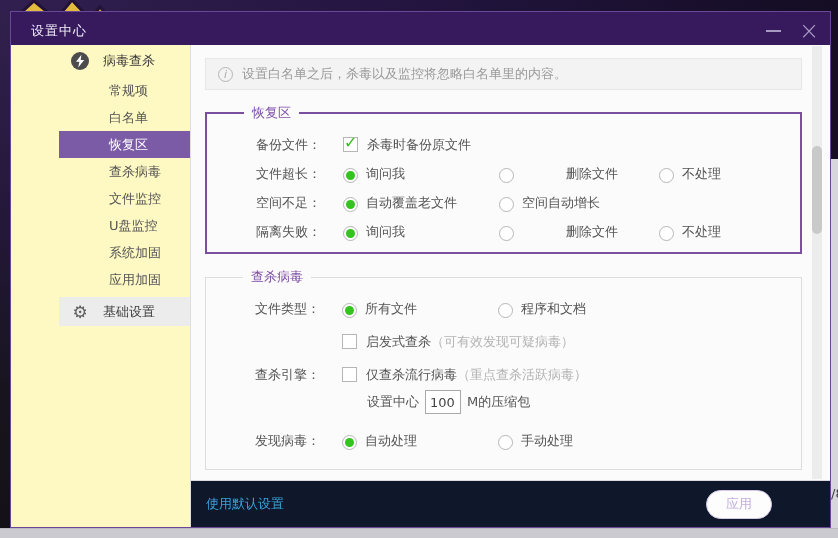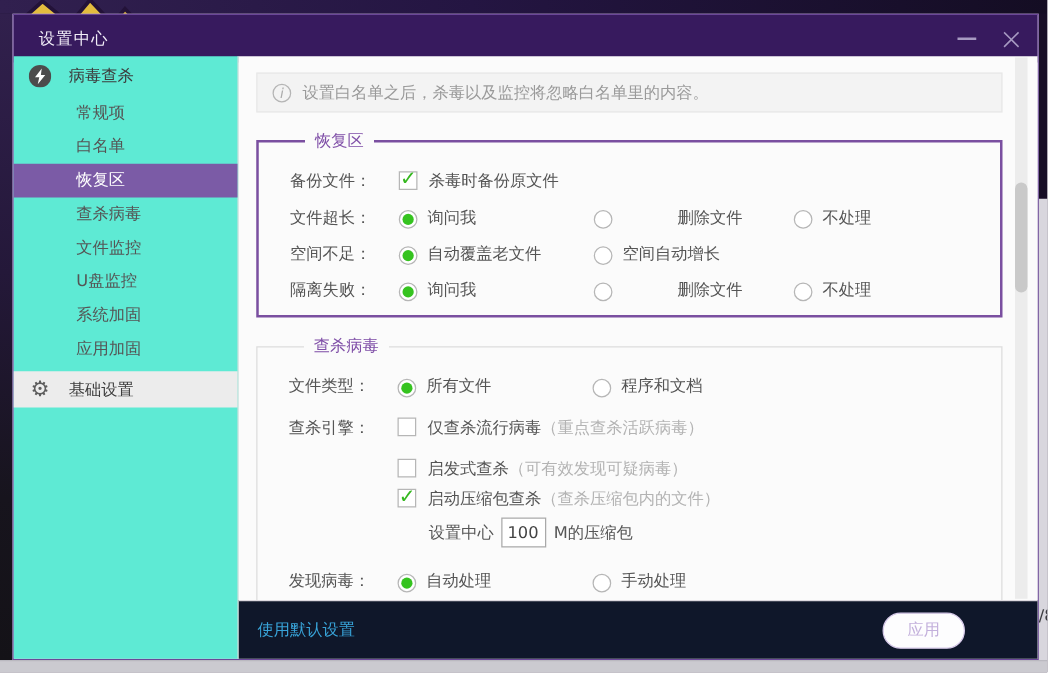--- a/index.html
+++ b/index.html
@@ -25,42 +25,42 @@
   .titlebar { height:38px; background:#371a5e; display:flex; align-items:center; padding:0 8px 0 20px; }
   .win-title { color:#f2eef8; font-size:13px; letter-spacing:1px; }
   .caption-btns { margin-left:auto; display:flex; gap:10px; }
   .cap-btn { width:26px; height:26px; display:flex; align-items:center; justify-content:center; cursor:pointer; }
   .min-bar { width:15px; height:2px; background:#a79ac2; display:block; }
   .close-x { color:#a79ac2; font-size:24px; line-height:20px; font-weight:300; }
 
   .win-body { position:absolute; top:33px; left:0; right:0; bottom:0; display:flex; }
 
   
-  .sidebar { width:180px; background:#5eead4; border-right:1px solid #dedede; font-size:13px; color:#444; }
+  .sidebar { width:180px; background:#fef9c3; border-right:1px solid #dedede; font-size:13px; color:#444;padding-left:48px; }
   .side-group { height:32px; display:flex; align-items:center; padding-left:12px; gap:14px; color:#3c3c3c; }
   .side-group.basic { height:29px; background:#ececec; margin-top:4px; }
   .side-item { height:27px; line-height:27px; padding-left:50px; color:#555; cursor:pointer; }
   .side-item.sel { background:#7b5ba6; color:#fff; }
   .gear-glyph { font-size:17px; color:#5d5d5d; width:18px; text-align:center; }
 
   
   .content { flex:1; position:relative; background:#fbfbfb; }
   .scrollarea { position:absolute; top:0; left:0; right:0; bottom:47px; overflow:hidden;
                 padding:13px 28px 0 14px; }
 
   .notice { height:32px; background:#f3f3f3; border:1px solid #e7e7e7; display:flex;
             align-items:center; padding:0 12px; gap:9px; color:#9a9a9a; font-size:13px; }
   .info-i { width:15px; height:15px; border:1px solid #b5b5b5; border-radius:50%; color:#ababab;
             font-size:11px; line-height:13px; text-align:center; flex:0 0 15px; font-style:italic; }
 
   fieldset { border:1px solid #ddd; margin-top:14px; padding:8px 0 6px 25px; }
   fieldset.strong { border:2px solid #7a4fa0; }
   legend { color:#8050a8; font-size:13px; padding:0 8px; margin-left:12px; }
 
-  .frow { display:flex; align-items:center; height:29px; font-size:13px; color:#555; }
+  .frow { display:flex; align-items:center; height:29px; font-size:13px; color:#555;margin-left:24px; }
   .flabel { width:87px; flex:0 0 87px; color:#555; }
   .spacer { width:87px; flex:0 0 87px; }
   .col1 { width:156px; } .col2 { width:160px;gap:44px; }
 
   .radio-opt { display:inline-flex; align-items:flex-end; cursor:pointer; }
   .rcircle { width:15px; height:15px; border:1px solid #b6b6b6; border-radius:50%; background:#fff;
              position:relative; flex:0 0 15px; }
   .radio-opt.on .rcircle::after { content:""; position:absolute; left:2px; top:2px; right:2px; bottom:2px;
              border-radius:50%; background:#35c31f; }
   .radio-opt .rtext { margin-left:8px; }
@@ -218,42 +218,35 @@
                 <span class="rcircle"></span>
                 <span class="rtext">所有文件</span>
               </span>
               <span class="radio-opt">
                 <span class="rcircle"></span>
                 <span class="rtext">程序和文档</span>
               </span>
             </div>
 
             <div class="frow" style="margin-top:4px;">
+              <span class="spacer"></span>
+              <span class="chk">
+                <span class="cbox"></span>
+                <span class="ctext"><span>启发式查杀</span><span class="hint">（可有效发现可疑病毒）</span></span>
+              </span>
+            </div>
+
+            <div class="frow" style="margin-top:4px;">
               <span class="flabel">查杀引擎：</span>
               <span class="chk">
                 <span class="cbox"></span>
                 <span class="ctext"><span>仅查杀流行病毒</span><span class="hint">（重点查杀活跃病毒）</span></span>
               </span>
             </div>
 
-            <div class="frow" style="margin-top:4px;">
-              <span class="spacer"></span>
-              <span class="chk">
-                <span class="cbox"></span>
-                <span class="ctext"><span>启发式查杀</span><span class="hint">（可有效发现可疑病毒）</span></span>
-              </span>
-            </div>
-
-            <div class="frow" style="margin-top:-5px;">
-              <span class="spacer"></span>
-              <span class="chk on">
-                <span class="cbox"></span>
-                <span class="ctext"><span>启动压缩包查杀</span><span class="hint">（查杀压缩包内的文件）</span></span>
-              </span>
-            </div>
 
             <div class="frow" style="height:26px;">
               <span class="spacer" style="width:112px; flex:0 0 112px;"></span>
               <span>设置中心</span>
               <input class="num-input" type="text" value="100" style="">
               <span>M的压缩包</span>
             </div>
 
             <div class="frow" style="margin-top:11px;">
               <span class="flabel">发现病毒：</span>

